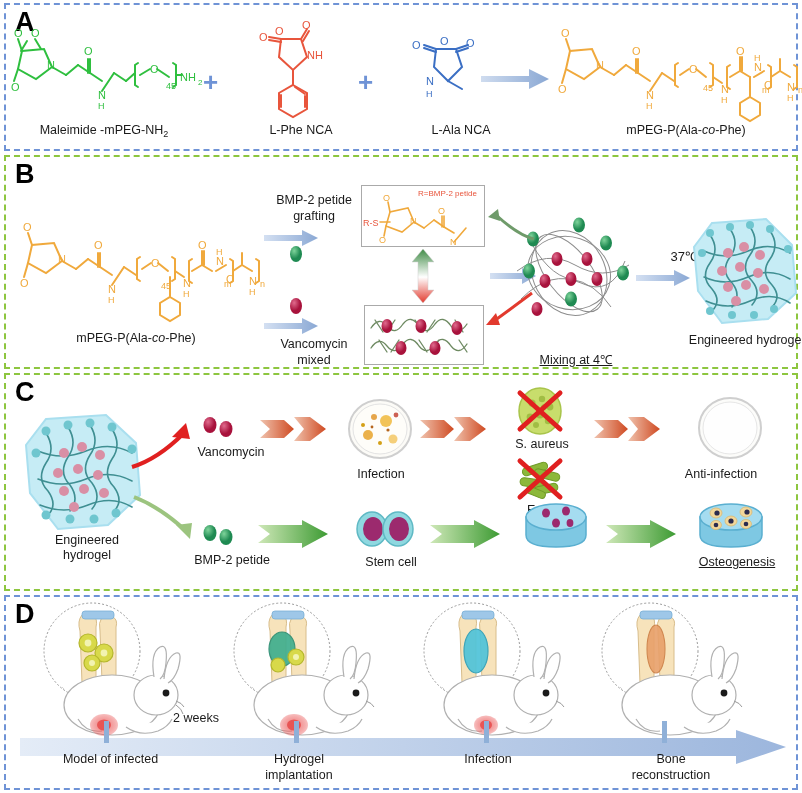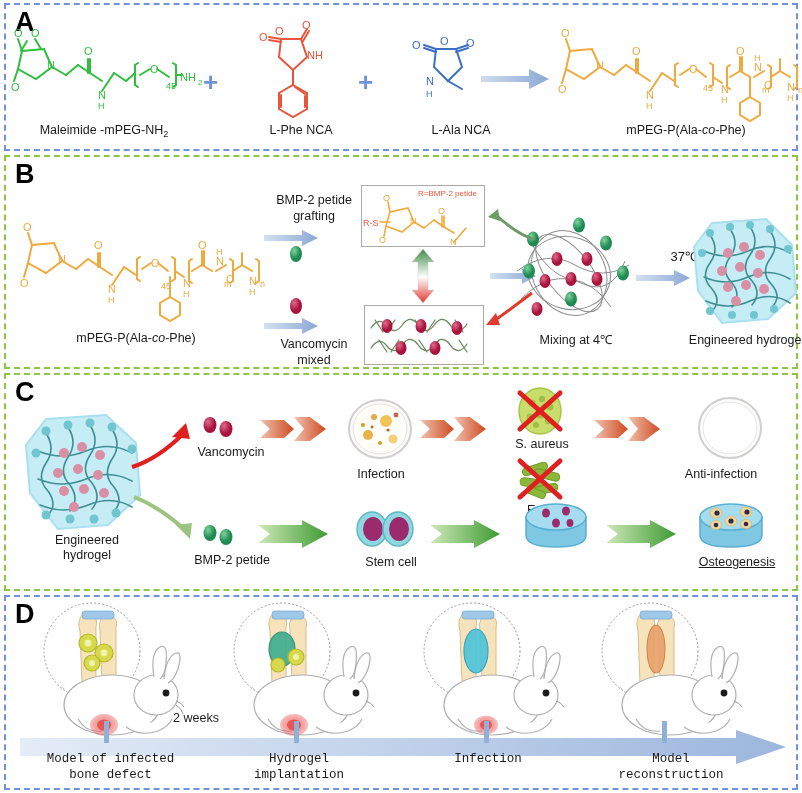--- a/index.html
+++ b/index.html
@@ -21,21 +21,21 @@
   }
   #panelA { top: 3px;   height: 148px; }
   #panelB { top: 155px; height: 214px; }
   #panelC { top: 373px; height: 218px; }
   #panelD { top: 595px; height: 195px; }
 
   .cap {
     position: absolute; font-size: 12.5px; color: #1a1a1a;
     text-align: center; line-height: 1.25; white-space: nowrap;
   }
-  .cap.wrap { white-space: normal; font-family: Liberation Mono, monospace; }
+  .cap.wrap { white-space: normal; }
   sub { font-size: 0.72em; vertical-align: -0.28em; }
   .ital { font-style: italic; }
 
   svg { display: block; overflow: visible; }
   .mol { position: absolute; }
 
   .plus { position: absolute; color: #6f93d6; font-size: 26px; font-weight: bold; }
 
   
   .arrow-wrap { position: absolute; }
@@ -401,21 +401,21 @@
         <ellipse cx="60" cy="84" rx="6" ry="7.5" fill="url(#grn1)"></ellipse>
         <ellipse cx="46" cy="44" rx="5.5" ry="7" fill="url(#red1)"></ellipse>
         <ellipse cx="76" cy="44" rx="5.5" ry="7" fill="url(#red1)"></ellipse>
         <ellipse cx="34" cy="66" rx="5.5" ry="7" fill="url(#red1)"></ellipse>
         <ellipse cx="60" cy="64" rx="5.5" ry="7" fill="url(#red1)"></ellipse>
         <ellipse cx="86" cy="64" rx="5.5" ry="7" fill="url(#red1)"></ellipse>
         <ellipse cx="26" cy="94" rx="5.5" ry="7" fill="url(#red1)"></ellipse>
       </g>
     </svg>
   </div>
-  <div class="cap" style="left:500px; top:176px; width:140px;">Mixing at 4℃</div>
+  <div class="cap" style="left:500px; top:196px; width:140px;text-decoration:underline;">Mixing at 4℃</div>
 
   <svg class="mol" style="left:482px; top:52px;" width="50" height="40">
     <path d="M46,30 Q30,26 8,6" stroke="#6f9b6a" stroke-width="3" fill="none"></path>
     <polygon points="10,0 0,8 12,12" fill="#6f9b6a"></polygon>
   </svg>
   <svg class="mol" style="left:478px; top:130px;" width="52" height="42">
     <path d="M48,6 Q32,18 10,34" stroke="#e23a2e" stroke-width="3" fill="none"></path>
     <polygon points="12,26 2,38 16,38" fill="#e23a2e"></polygon>
   </svg>
 
@@ -739,21 +739,20 @@
       <radialGradient id="infl1" cx="0.5" cy="0.5">
         <stop offset="0%" stop-color="#f28a8a"></stop>
           <stop offset="100%" stop-color="#e84a4a" stop-opacity="0.35"></stop>
       </radialGradient>
       <ellipse cx="78" cy="124" rx="14" ry="11" fill="url(#infl1)"></ellipse>
       <ellipse cx="78" cy="124" rx="7" ry="5.5" fill="#e85555"></ellipse>
     </svg>
   </div>
   <div class="mol" style="left:98px; top:124px; width:5px; height:22px; background:#8fb0d8;"></div>
   <div class="cap wrap" style="left:22px; top:155px; width:165px;">Model of infected</div>
-  <div class="cap wrap" style="left:22px; top:171px; width:165px;">bone defect</div>
 
   <div class="cap" style="left:150px; top:114px; width:80px;">2 weeks</div>
 
   <div class="mol" style="left:210px; top:4px;">
     <svg width="190" height="140" viewBox="0 0 190 140">
       <g stroke="#9a9a9a" stroke-width="1" fill="#fff" stroke-dasharray="2,2">
         <circle cx="66" cy="50" r="48"></circle>
       </g>
       <g stroke="#c9c9c9" stroke-width="0.8" stroke-dasharray="3,3" fill="none">
         <line x1="36" y1="86" x2="76" y2="126"></line>
@@ -842,15 +841,15 @@
         <path d="M128,76 q-4,-24 6,-30 q8,-4 6,16 q-1,12 -6,16"></path>
         <path d="M138,78 q2,-22 12,-26 q7,-2 2,16 q-4,11 -10,14"></path>
         <path d="M100,126 q14,10 32,4 q10,-4 14,-12"></path>
         <path d="M52,118 q8,14 24,12"></path>
       </g>
       <circle cx="140" cy="92" r="3.4" fill="#1a1a1a"></circle>
       <path d="M150,100 q6,2 8,6" stroke="#9a9a9a" stroke-width="1" fill="none"></path>
     </svg>
   </div>
   <div class="mol" style="left:656px; top:124px; width:5px; height:22px; background:#8fb0d8;"></div>
-  <div class="cap wrap" style="left:590px; top:155px; width:150px;">Model</div>
+  <div class="cap wrap" style="left:590px; top:155px; width:150px;">Bone</div>
   <div class="cap wrap" style="left:590px; top:171px; width:150px;">reconstruction</div>
 </div>
 
 </body></html>

